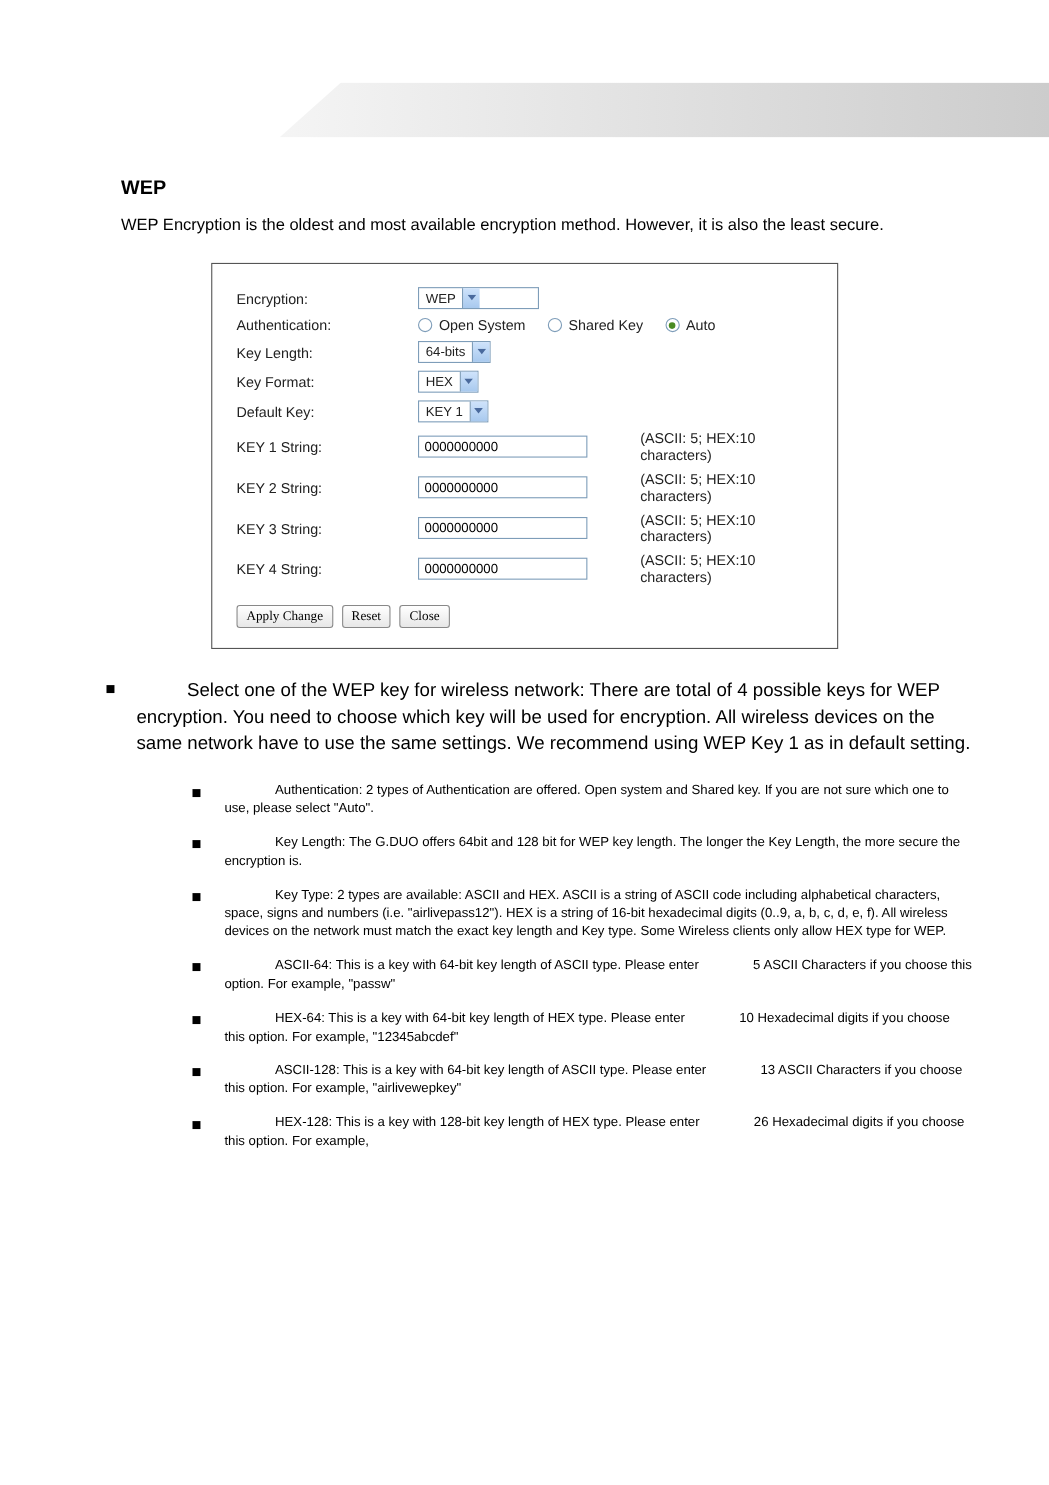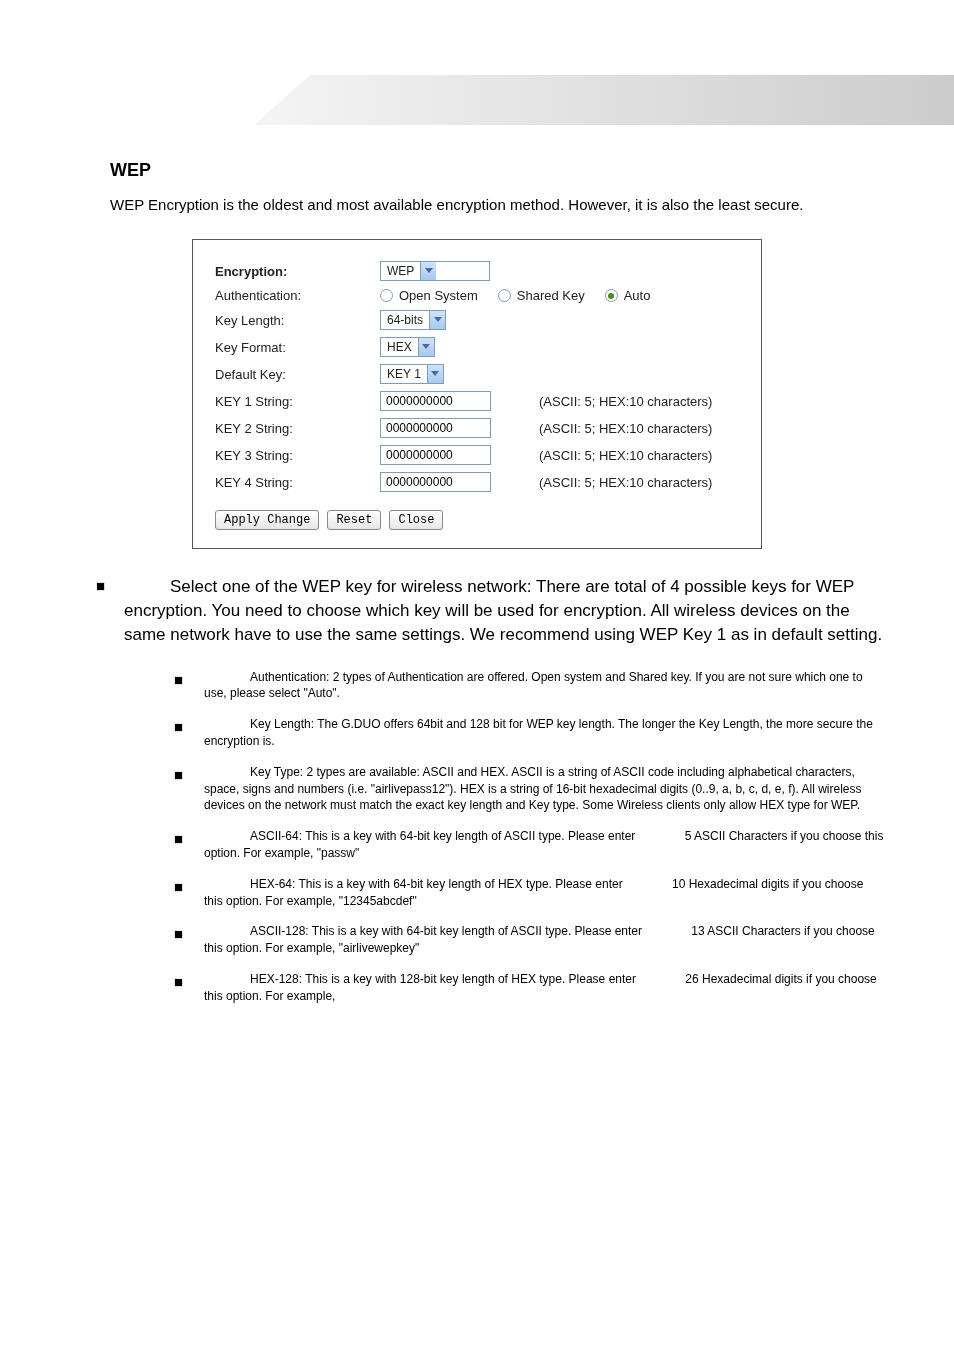--- a/index.html
+++ b/index.html
@@ -56,21 +56,21 @@
   .form-row {
     display: flex;
     align-items: center;
     margin: 7px 0;
   }
   .form-label {
     width: 165px;
     flex-shrink: 0;
   }
   .form-label-strong {
-    font-weight: bold;
+    font-weight: normal;
   }
   .form-control {
     display: flex;
     align-items: center;
     gap: 4px;
   }
   .select-box {
     display: inline-flex;
     align-items: center;
     border: 1px solid #7e9db9;
@@ -94,27 +94,27 @@
   .radio {
     width: 13px; height: 13px; border: 1px solid #7e9db9; border-radius: 50%;
     display: inline-flex; align-items: center; justify-content: center; background: #fff;
   }
   .radio.checked::after {
     content: ""; width: 6px; height: 6px; background: #4a8b22; border-radius: 50%;
   }
   .radio-group { display: flex; align-items: center; gap: 6px; }
   .radio-label { margin-right: 14px; font-size: 13px; }
   .text-input {
-    border: 1px solid #7e9db9; height: 20px; width: 111px; padding: 0 5px; font-size: 12px;
+    border: 1px solid #7e9db9; height: 20px; width: 154px; padding: 0 5px; font-size: 12px;
     font-family: Tahoma, Arial, sans-serif;
   }
   .hint { margin-left: 48px; font-size: 13px; }
   .btn {
     border: 1px solid #888; background: linear-gradient(#fff,#e7e7e7);
-    font-size: 12px; padding: 2px 8px; font-family: Liberation Mono, monospace;
+    font-size: 12px; padding: 2px 8px; font-family: Liberation Serif, serif;
     border-radius: 3px;
     text-align: center;
   }
   .btn-row { margin-top: 18px; display: flex; gap: 8px; }
 
   ul.top-list {
     list-style: none;
     padding: 0 0 0 26px;
     margin: 0;
   }

